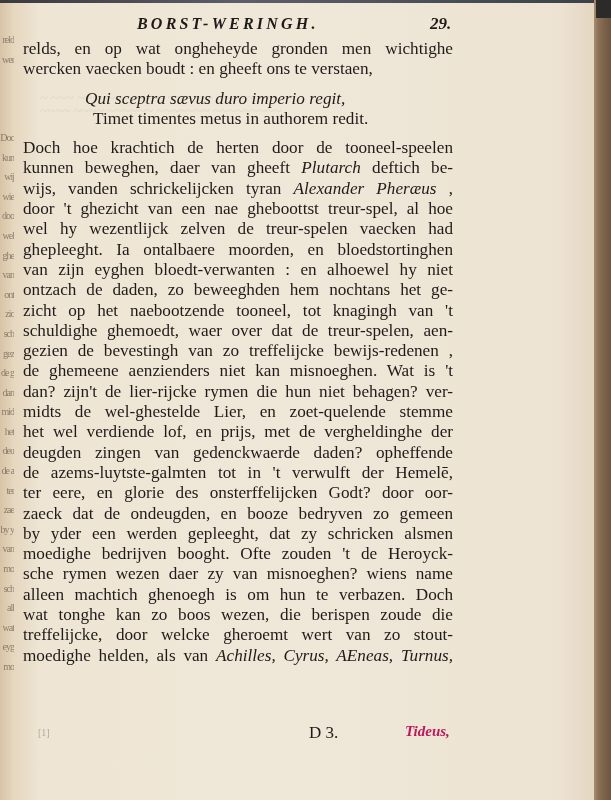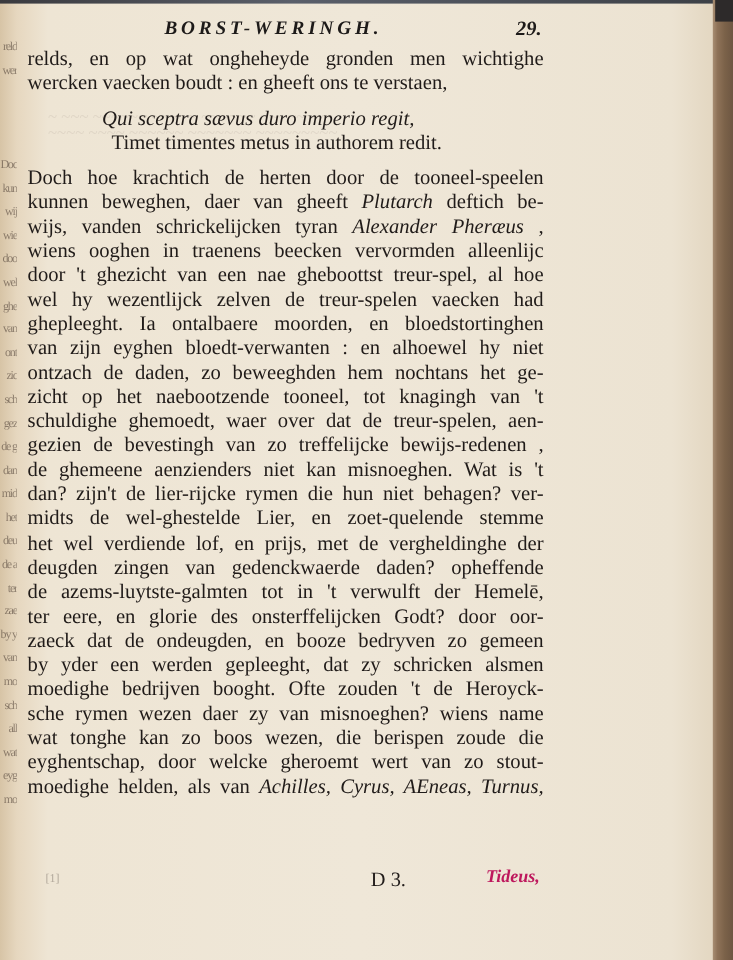--- a/index.html
+++ b/index.html
@@ -133,42 +133,42 @@
   <div class="line just">relds, en op wat ongheheyde gronden men wichtighe</div>
   <div class="line">wercken vaecken boudt : en gheeft ons te verstaen,</div>
   <div class="gap"></div>
   <div class="line verse">Qui sceptra sævus duro imperio regit,</div>
   <div class="line verse2">Timet timentes metus in authorem redit.</div>
   <div class="gap"></div>
   <div id="paragraph">
       <div class="line just"><span>Doch hoe krachtich de herten door de tooneel-speelen</span></div>
       <div class="line just"><span>kunnen beweghen, daer van gheeft </span><span class="it">Plutarch</span><span> deftich be-</span></div>
       <div class="line just"><span>wijs, vanden schrickelijcken tyran </span><span class="it">Alexander Pheræus</span><span> ,</span></div>
-      <div class="line just"><span>wiens ooghen in traenens beecken vervormden alleenlijc</span></div>
       <div class="line just"><span>door 't ghezicht van een nae gheboottst treur-spel, al hoe</span></div>
       <div class="line just"><span>wel hy wezentlijck zelven de treur-spelen vaecken had</span></div>
       <div class="line just"><span>ghepleeght. Ia ontalbaere moorden, en bloedstortinghen</span></div>
       <div class="line just"><span>van zijn eyghen bloedt-verwanten : en alhoewel hy niet</span></div>
       <div class="line just"><span>ontzach de daden, zo beweeghden hem nochtans het ge-</span></div>
       <div class="line just"><span>zicht op het naebootzende tooneel, tot knagingh van 't</span></div>
       <div class="line just"><span>schuldighe ghemoedt, waer over dat de treur-spelen, aen-</span></div>
       <div class="line just"><span>gezien de bevestingh van zo treffelijcke bewijs-redenen ,</span></div>
       <div class="line just"><span>de ghemeene aenzienders niet kan misnoeghen. Wat is 't</span></div>
       <div class="line just"><span>dan? zijn't de lier-rijcke rymen die hun niet behagen? ver-</span></div>
       <div class="line just"><span>midts de wel-ghestelde Lier, en zoet-quelende stemme</span></div>
       <div class="line just"><span>het wel verdiende lof, en prijs, met de vergheldinghe der</span></div>
       <div class="line just"><span>deugden zingen van gedenckwaerde daden? opheffende</span></div>
       <div class="line just"><span>de azems-luytste-galmten tot in 't verwulft der Hemelē,</span></div>
       <div class="line just"><span>ter eere, en glorie des onsterffelijcken Godt? door oor-</span></div>
       <div class="line just"><span>zaeck dat de ondeugden, en booze bedryven zo gemeen</span></div>
       <div class="line just"><span>by yder een werden gepleeght, dat zy schricken alsmen</span></div>
       <div class="line just"><span>moedighe bedrijven booght. Ofte zouden 't de Heroyck-</span></div>
       <div class="line just"><span>sche rymen wezen daer zy van misnoeghen? wiens name</span></div>
+      <div class="line just"><span>alleen machtich ghenoegh is om hun te verbazen. Doch</span></div>
       <div class="line just"><span>wat tonghe kan zo boos wezen, die berispen zoude die</span></div>
-      <div class="line just"><span>eyghentschap, door welcke gheroemt wert van zo stout-</span></div>
+      <div class="line just"><span>treffelijcke, door welcke gheroemt wert van zo stout-</span></div>
       <div class="line just"><span>moedighe helden, als van </span><span class="it">Achilles, Cyrus, AEneas, Turnus,</span></div>
     </div>
 </div>
 
 <div class="footer">
   <span class="ghost-mark">[1]</span>
   <span class="signature">D 3.</span>
   <span class="catchword">Tideus,</span>
 </div>
 

